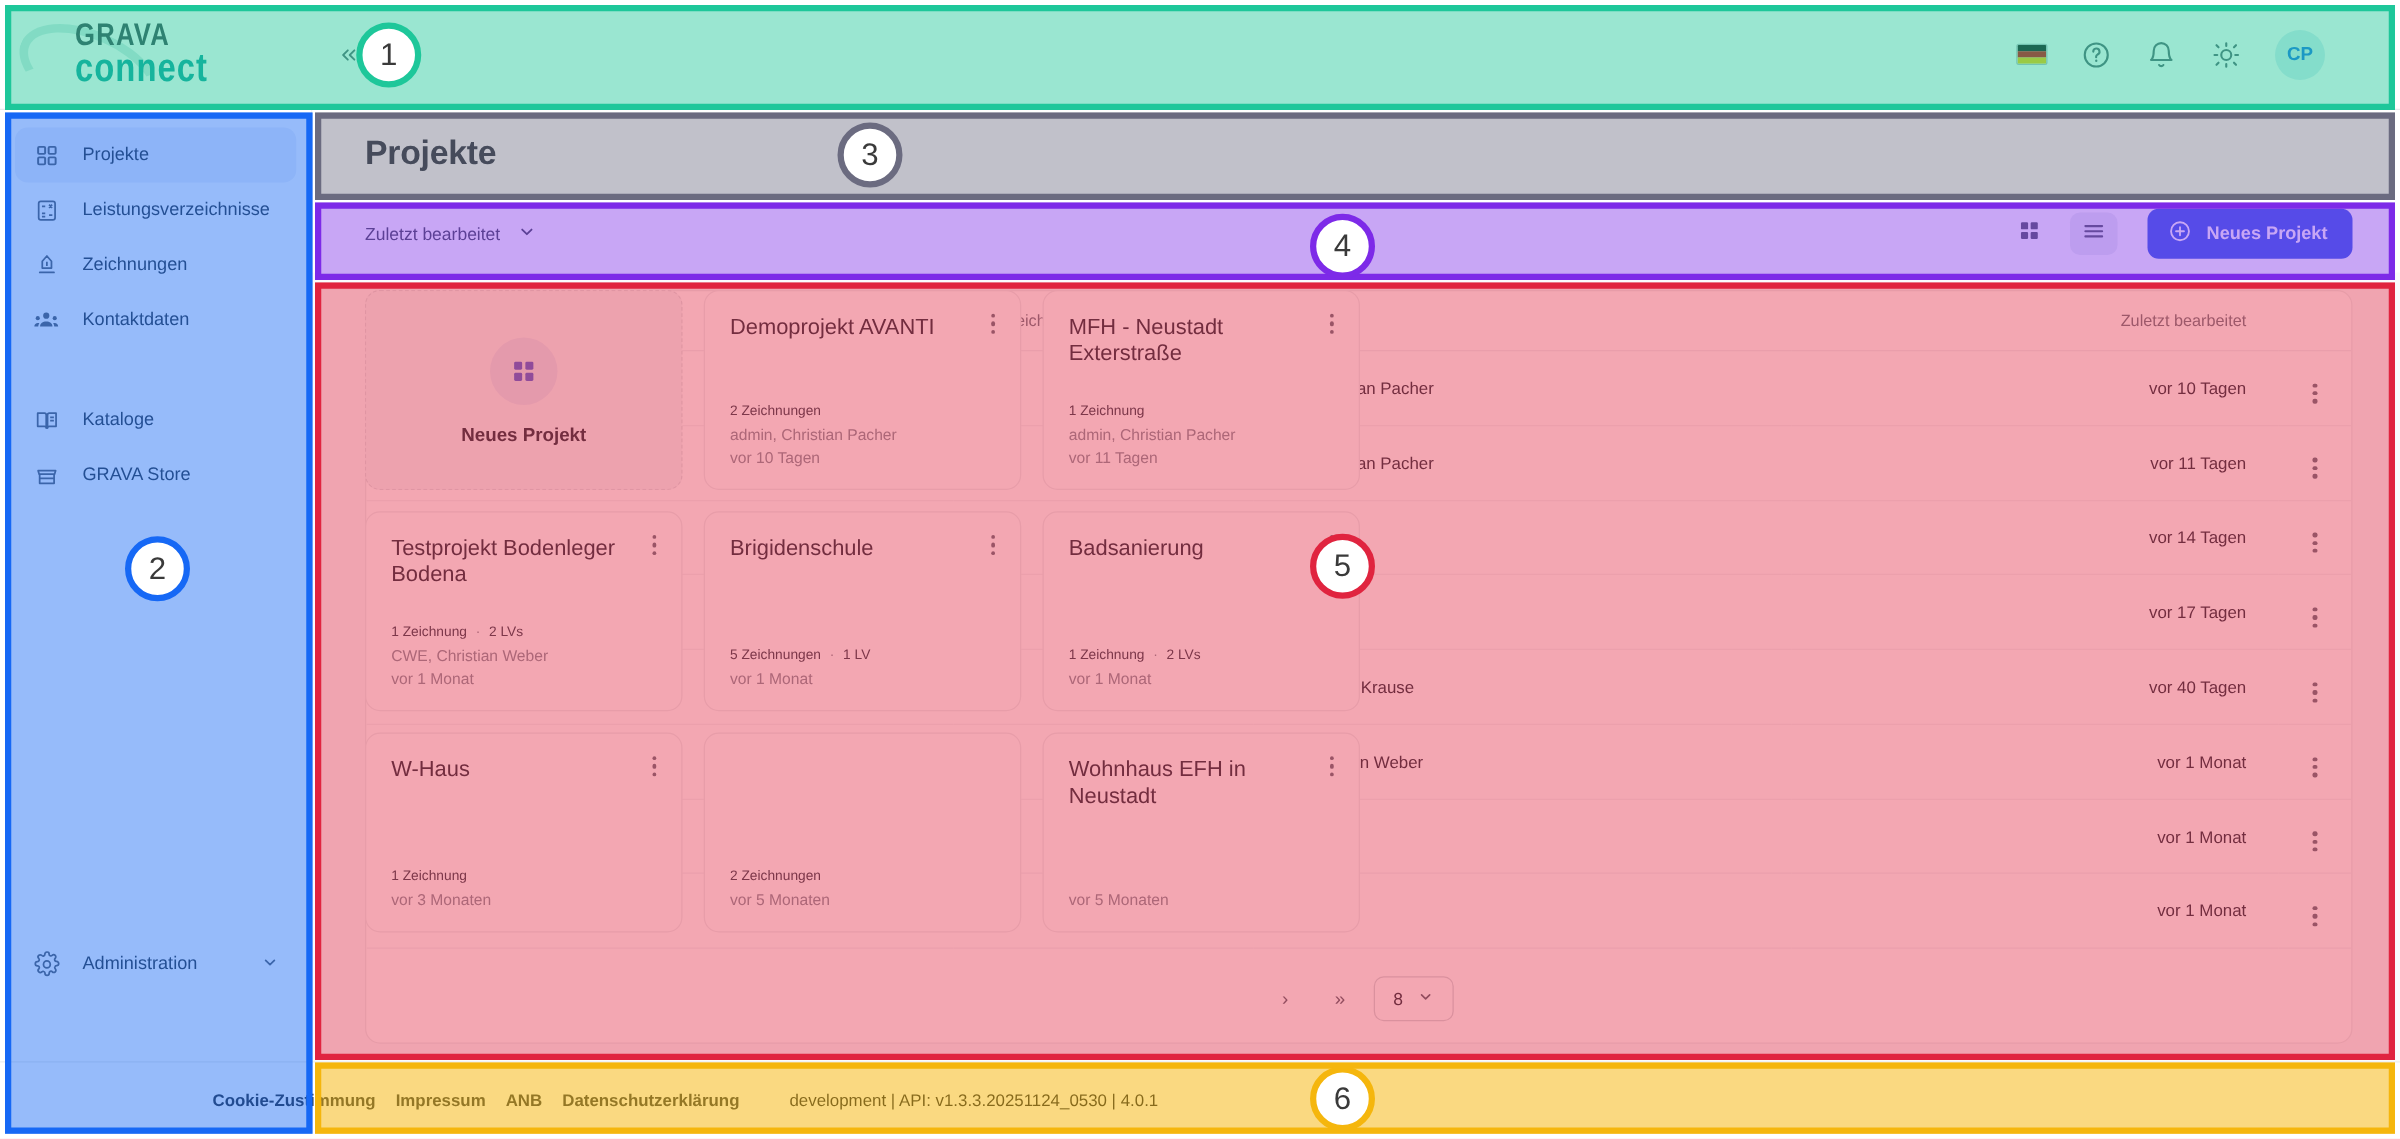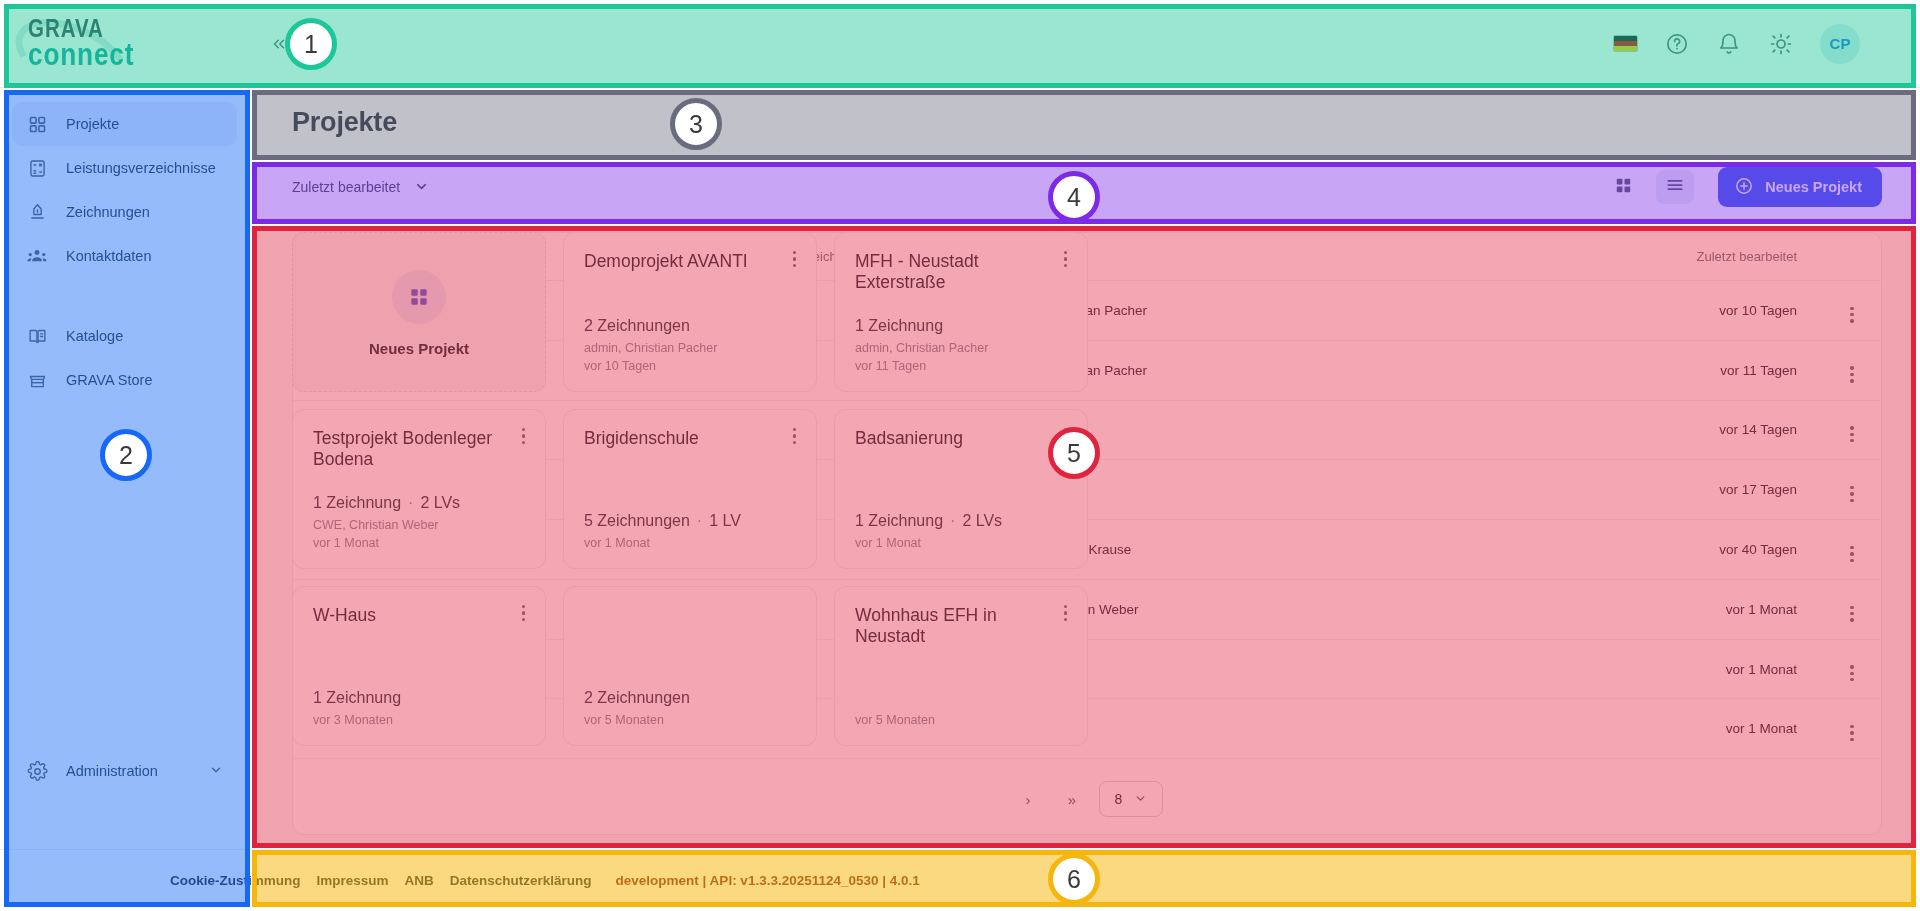--- a/index.html
+++ b/index.html
@@ -14,21 +14,21 @@
   #app { position:absolute; inset:0; display:flex; flex-direction:column; }
 
   
   .topbar {
     height:88px; flex:0 0 88px;
     background:#ffffff;
     display:flex; align-items:center;
     border-bottom:1px solid #e8eaed;
     position:relative;
   }
-  .brand { width:250px; flex:0 0 250px; display:flex; align-items:center; padding-left:28px; position:relative; }
+  .brand { width:250px; flex:0 0 250px; display:flex; align-items:center; padding-left:60px; position:relative; }
   .brand-mark { position:relative; display:flex; flex-direction:column; line-height:0.92; }
   .brand-top { font-size:25px; font-weight:700; letter-spacing:1.2px; color:#3b4a52; font-family:"Liberation Sans Narrow","Liberation Sans",sans-serif; transform:scaleX(.82); transform-origin:left; }
   .brand-bottom { font-size:32px; font-weight:700; letter-spacing:1px; color:#10a5a0; font-family:"Liberation Sans Narrow","Liberation Sans",sans-serif; transform:scaleX(.82); transform-origin:left; }
   .brand-swirl { position:absolute; left:12px; top:8px; width:120px; height:66px; border:7px solid rgba(130,200,190,.35); border-radius:50%; border-right-color:transparent; border-bottom-color:transparent; transform:rotate(24deg); }
   .collapse-btn {
     width:46px; height:46px; border-radius:50%;
     display:flex; align-items:center; justify-content:center;
     color:#5a6b73; font-size:19px; cursor:pointer; background:transparent;
     margin-left:6px;
   }
@@ -129,39 +129,39 @@
     display:grid; grid-template-columns:repeat(3, 254px); gap:17px;
   }
   .card {
     height:160px; border-radius:12px; background:#ffffff;
     border:1px solid #edeef0; padding:18px 20px 16px;
     display:flex; flex-direction:column; cursor:pointer; position:relative;
   }
   .card-head { display:flex; align-items:flex-start; gap:8px; }
   .card-title { font-size:17.5px; line-height:1.21; color:#2b3440; font-weight:400; flex:1; }
   .card-meta { margin-top:auto; }
-  .meta-1 { font-size:16px; color:#3b4552; margin-bottom:4px; }
+  .meta-1 { font-size:11px; color:#3b4552; margin-bottom:4px; }
   .meta-1 .dot { margin:0 7px; color:#8b949e; }
   .meta-2 { font-size:12.5px; color:#8b949e; line-height:1.45; }
   .card.new {
     background:#f6f7f9; border:1px dashed #dfe2e6;
     align-items:center; justify-content:center; gap:16px;
   }
   .new-circle { width:54px; height:54px; border-radius:50%; background:#e7e9f5; display:flex; align-items:center; justify-content:center; color:#5b67d8; }
   .new-label { font-size:15px; font-weight:700; color:#2b3440; }
 
   
   .footer {
     height:62px; flex:0 0 62px;
     display:flex; align-items:center; gap:16px;
     padding-left:170px; background:#ffffff; border-top:1px solid #eceef0;
     font-size:13.5px;
   }
   .footer a { color:#2b3440; text-decoration:none; font-weight:700; cursor:pointer; }
-  .footer .ver { color:#7f1d1d; font-weight:700; margin-left:8px; }
+  .footer .ver { color:#0f172a; font-weight:400; margin-left:24px; }
 
   
   .ov { position:absolute; pointer-events:none; }
   .ov-box { border-style:solid; }
   .ov-tint { position:absolute; }
   .badge {
     position:absolute; width:52px; height:52px; border-radius:50%;
     background:#fff; display:flex; align-items:center; justify-content:center;
     font-size:25px; font-weight:400; color:#3a3a3a;
     border:5px solid #000; font-family:"Liberation Sans", sans-serif;

